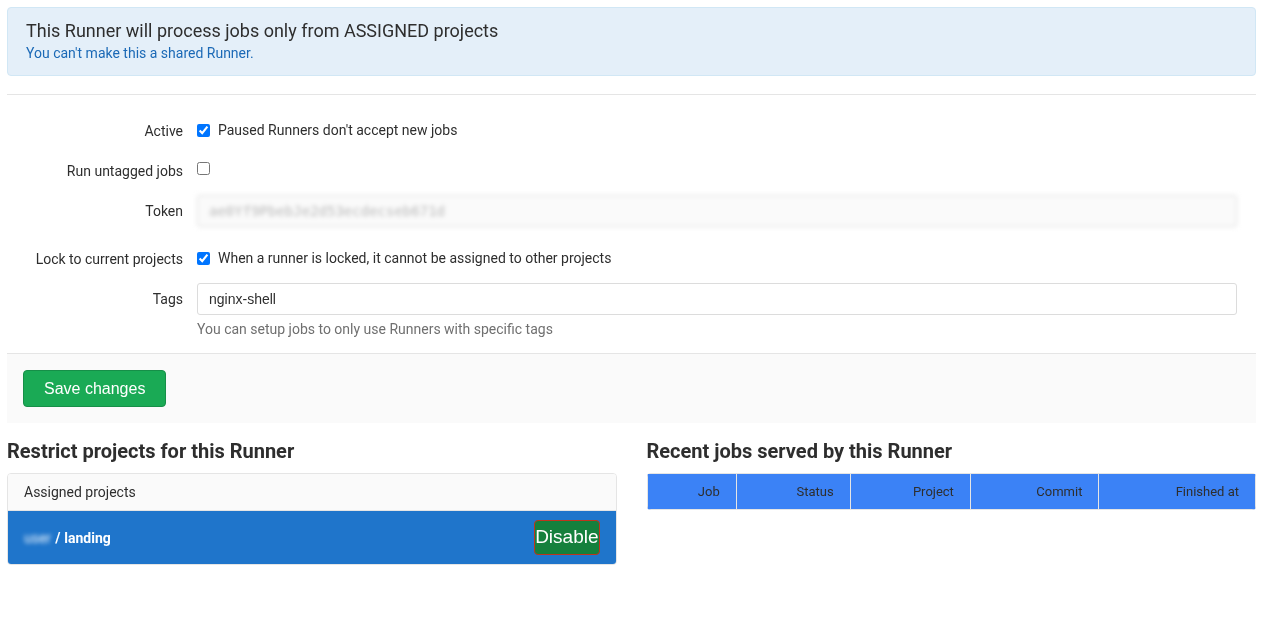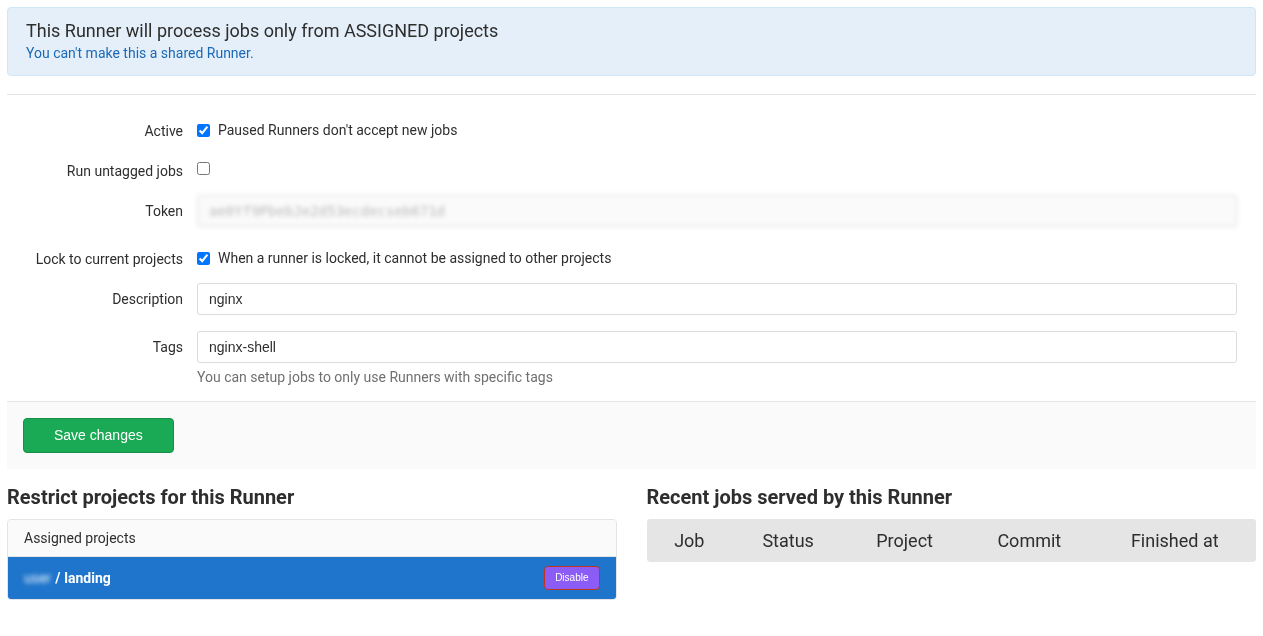--- a/index.html
+++ b/index.html
@@ -94,38 +94,38 @@
       margin-top: 6px;
     }
     .form-actions {
       background: #fafafa;
       border-top: 1px solid #e5e5e5;
       padding: 16px;
       margin: 0 0 16px 0;
     }
     .btn {
       display: inline-block;
-      padding: 8px 30px;
-      font-size: 14px;
+      padding: 8px 20px;
+      font-size: 16px;
       border-radius: 4px;
       border: 1px solid transparent;
       cursor: pointer;
       line-height: 1.2;
     }
     .btn-success {
       background: #1aaa55;
       color: #fff;
       border-color: #168f48;
     }
     .btn-danger {
-      background: #8b5cf6;
+      background: #15803d;
       color: #fff;
       border-color: #c0341d;
-      padding: 5px 10px;
-      font-size: 10px;
+      padding: 5px 0;
+      font-size: 19px;
     }
     .columns {
       display: flex;
       gap: 30px;
       margin-top: 8px;
     }
     .col {
       flex: 1;
       min-width: 0;
     }
@@ -169,27 +169,27 @@
     }
     .project-repo {
       font-weight: 700;
       text-align: right;
     }
     .table {
       width: 100%;
       border-collapse: collapse;
     }
     .table thead th {
-      background: #e5e5e5;
+      background: #3b82f6;
       border: 1px solid #e5e5e5;
       padding: 10px 16px;
-      text-align: center;
+      text-align: right;
       font-weight: 400;
       color: #2e2e2e;
-      font-size: 18px;
+      font-size: 13px;
     }
     .table-wrap {
       border-radius: 4px;
       overflow: hidden;
     }
   </style>
 </head>
 <body>
 
 <div class="alert-info">
@@ -230,26 +230,20 @@
   <div class="form-row">
     <div class="form-label">Lock to current projects</div>
     <div class="form-control-wrap">
       <div class="check-row">
         <input type="checkbox" checked="" style="">
         <span class="check-help">When a runner is locked, it cannot be assigned to other projects</span>
       </div>
     </div>
   </div>
 
-  <div class="form-row">
-    <div class="form-label">Description</div>
-    <div class="form-control-wrap">
-      <input type="text" value="nginx" style="">
-    </div>
-  </div>
 
   <div class="form-row">
     <div class="form-label">Tags</div>
     <div class="form-control-wrap">
       <input type="text" value="nginx-shell" style="">
       <div class="field-hint">You can setup jobs to only use Runners with specific tags</div>
     </div>
   </div>
 
   <div class="form-actions">

